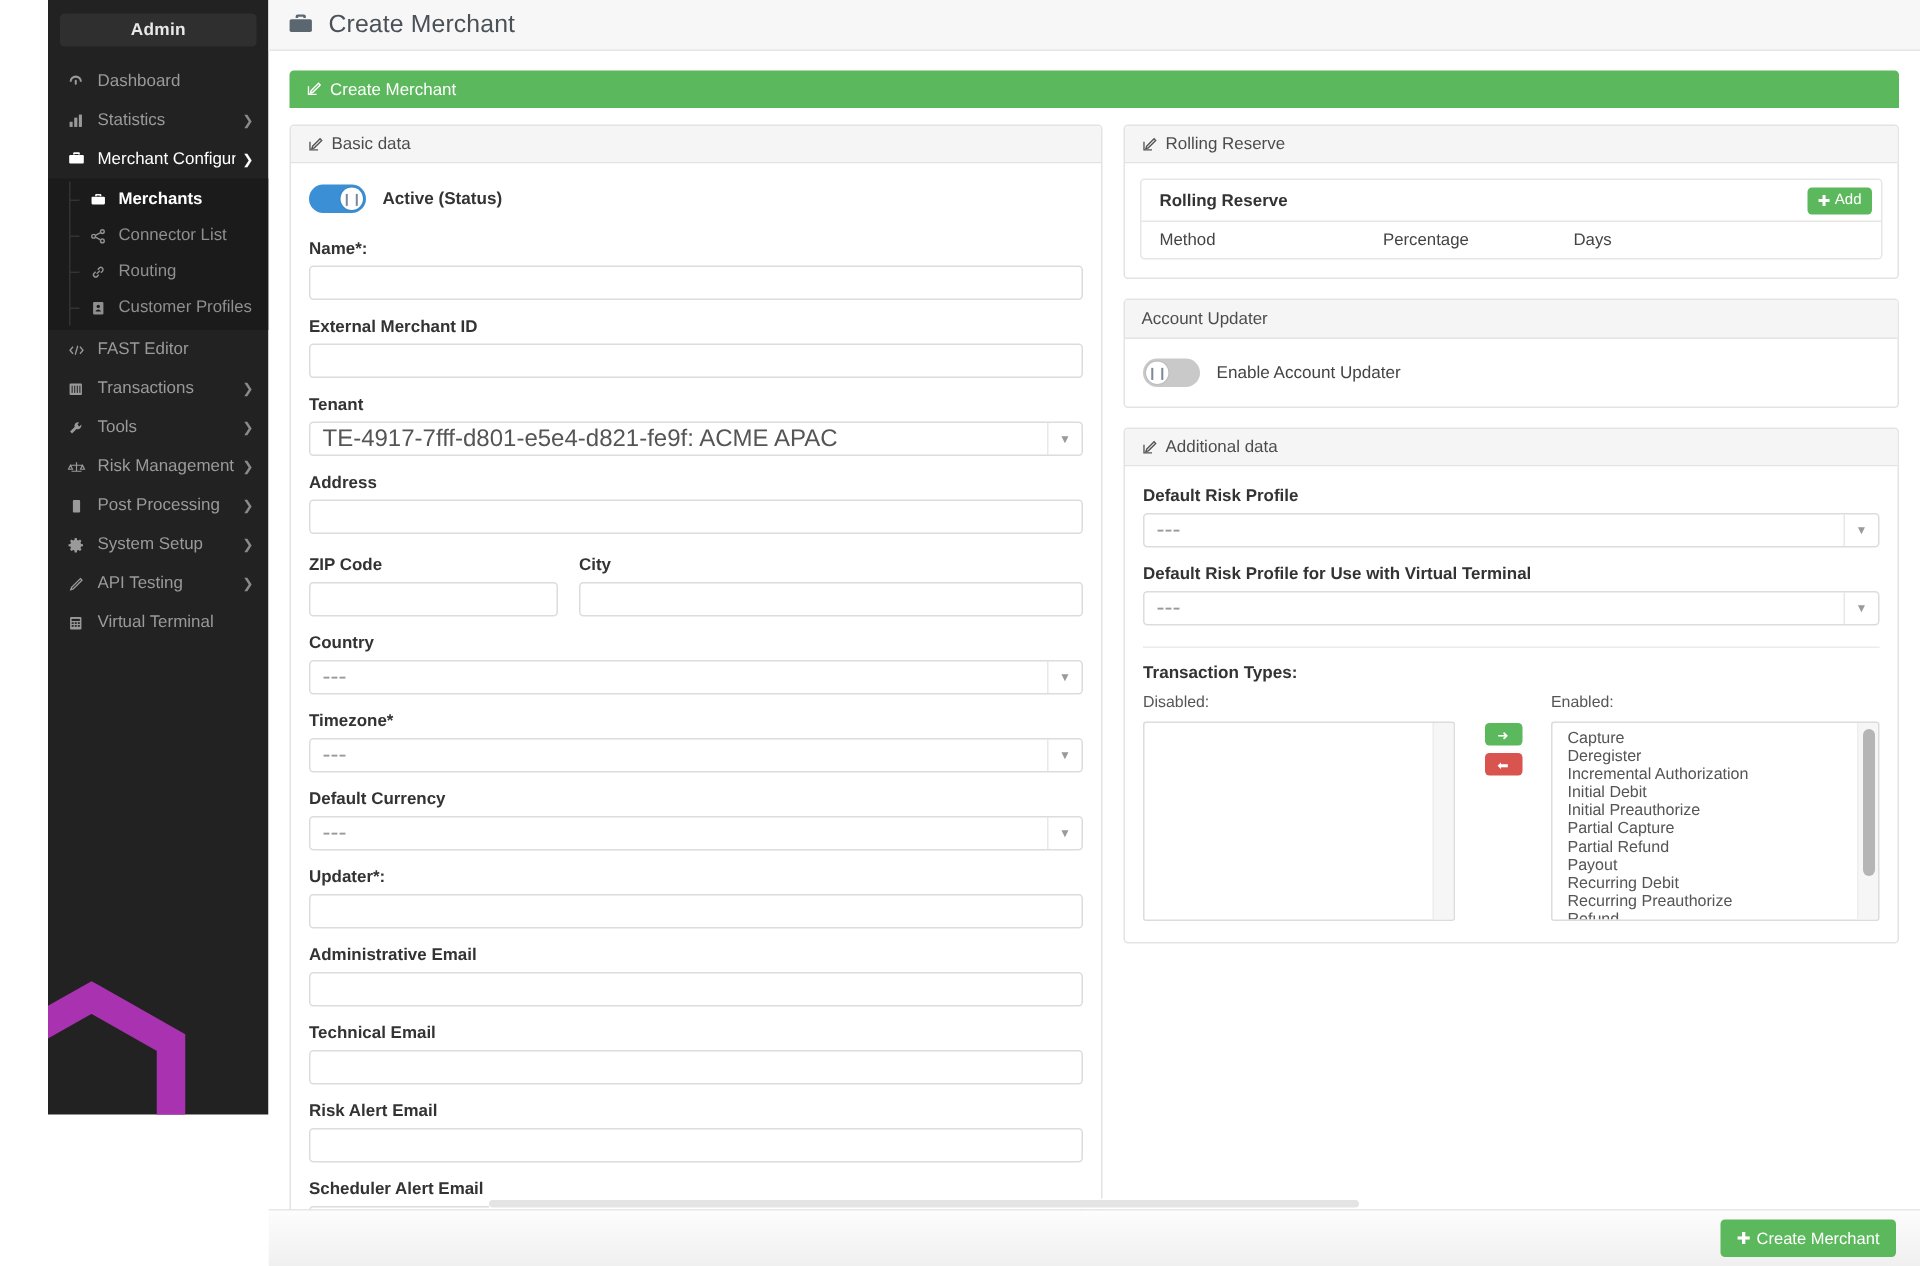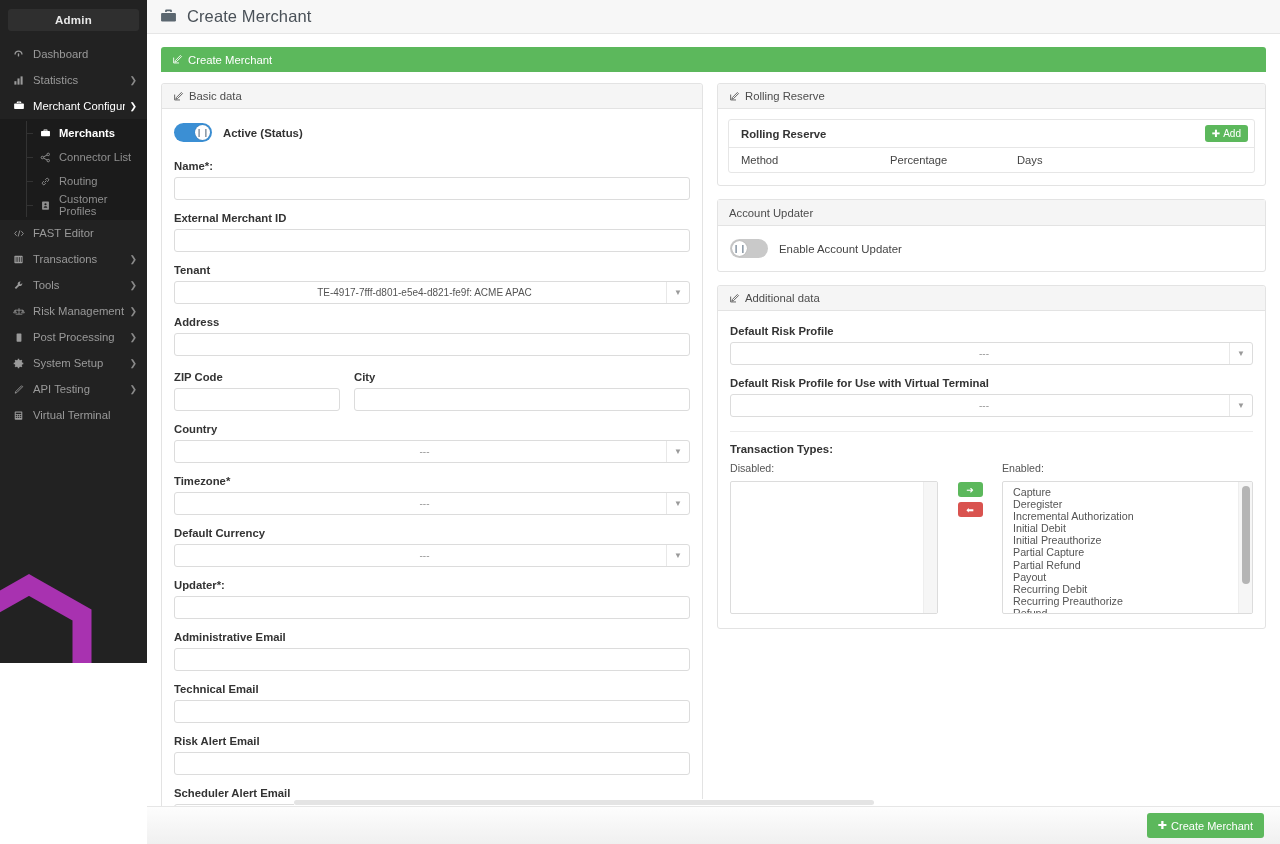--- a/index.html
+++ b/index.html
@@ -6,42 +6,42 @@
   html, body {
     width: 1280px; height: 844px;
     font-family: "Liberation Sans", sans-serif;
     background: #ffffff;
     overflow: hidden;
   }
   .app { display: flex; width: 1280px; height: 844px; position: relative; }
 
   
   .sidebar {
-    width: 147px; height: 663px; background: #222222;
-    position: relative; overflow: hidden; flex: 0 0 147px;
+    width: 147px; height: 743px; background: #222222;
+    position: relative; overflow: hidden; flex: 0 0 147px; margin-left: 32px;
   }
   .admin-btn {
     margin: 9px 8px 10px 8px; height: 22px; background: #2f2f2f;
     border-radius: 3px; color: #e8e8e8; font-size: 11.5px; font-weight: bold;
     display: flex; align-items: center; justify-content: center; letter-spacing: .2px;
   }
   .nav { position: relative; z-index: 3; }
   .nav-item {
     display: flex; align-items: center; height: 26px; padding: 0 10px 0 11px;
     color: #9a9a9a; font-size: 11.3px; position: relative;
   }
   .nav-item .ico {
     width: 15px; flex: 0 0 15px; display: inline-flex; align-items: center;
     justify-content: center; color: #9a9a9a; font-size: 11px; margin-right: 7px;
   }
   .nav-item .lbl { flex: 1; white-space: nowrap; overflow: hidden; }
   .nav-item .caret { font-size: 9px; color: #8a8a8a; margin-left: 4px; }
   .nav-item.expanded { color: #ffffff; }
   .nav-item.expanded .ico, .nav-item.expanded .caret { color: #ffffff; }
-  .submenu { background: #1b1b1b; padding: 2px 0 3px 12px; }
+  .submenu { background: #1b1b1b; padding: 2px 0 3px 0; }
   .sub-item {
     display: flex; align-items: center; height: 24px; padding-left: 26px;
     color: #8f8f8f; font-size: 11.2px; position: relative;
   }
   .sub-item::before {
     content: ""; position: absolute; left: 14px; top: 0; bottom: 0;
     border-left: 1px solid #333;
   }
   .sub-item::after {
     content: ""; position: absolute; left: 14px; top: 50%; width: 7px;
@@ -112,22 +112,22 @@
     margin-bottom: 5px;
   }
   .field .inp {
     width: 100%; height: 23px; border: 1px solid #dcdcdc; border-radius: 3px;
     background: #fff;
   }
   .sel {
     width: 100%; height: 23px; border: 1px solid #dcdcdc; border-radius: 3px;
     background: #fff; display: flex; align-items: center; position: relative;
   }
-  .sel .val { padding-left: 8px; font-size: 10px; color: #555; flex: 1;
-    white-space: nowrap; overflow: hidden; text-align: center; }
+  .sel .val { padding-left: 8px; font-size: 16px; color: #555; flex: 1;
+    white-space: nowrap; overflow: hidden; }
   .sel .val.ph { color: #9a9a9a; }
   .sel .arrow {
     width: 23px; flex: 0 0 23px; height: 100%; border-left: 1px solid #e8e8e8;
     display: flex; align-items: center; justify-content: center;
     color: #9a9a9a; font-size: 8px;
   }
   .row2 { display: flex; gap: 14px; margin-top: 15px; }
   .row2 .c-zip { width: 166px; flex: 0 0 166px; }
   .row2 .c-city { flex: 1; }
 

